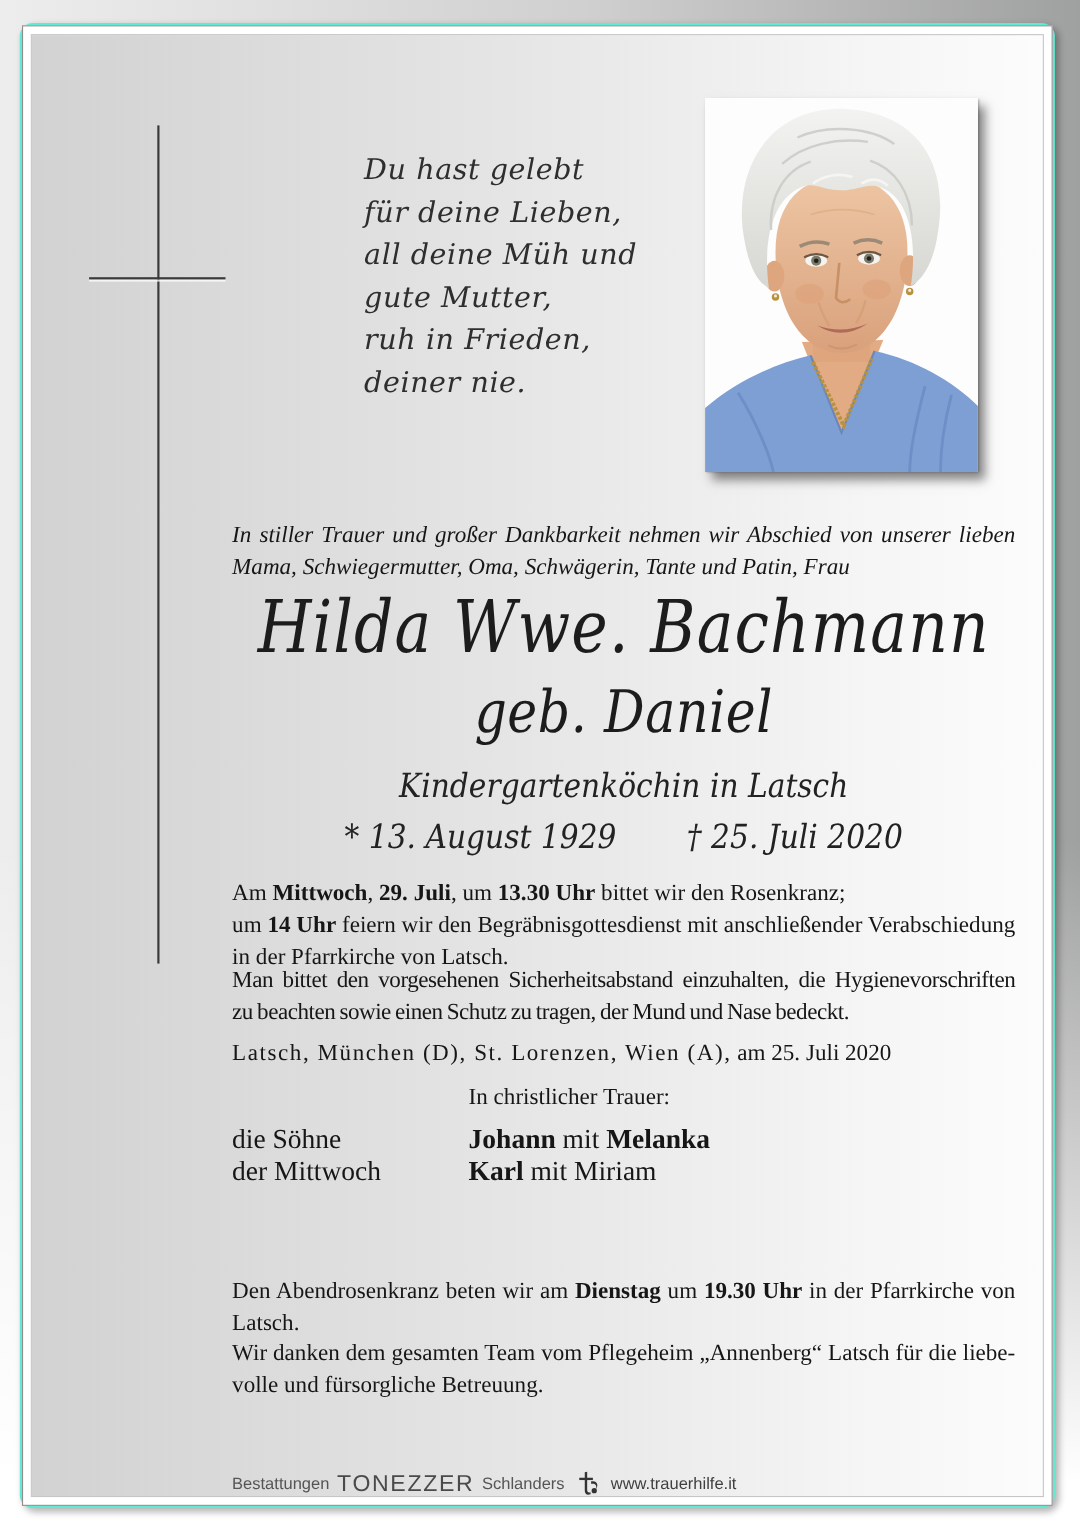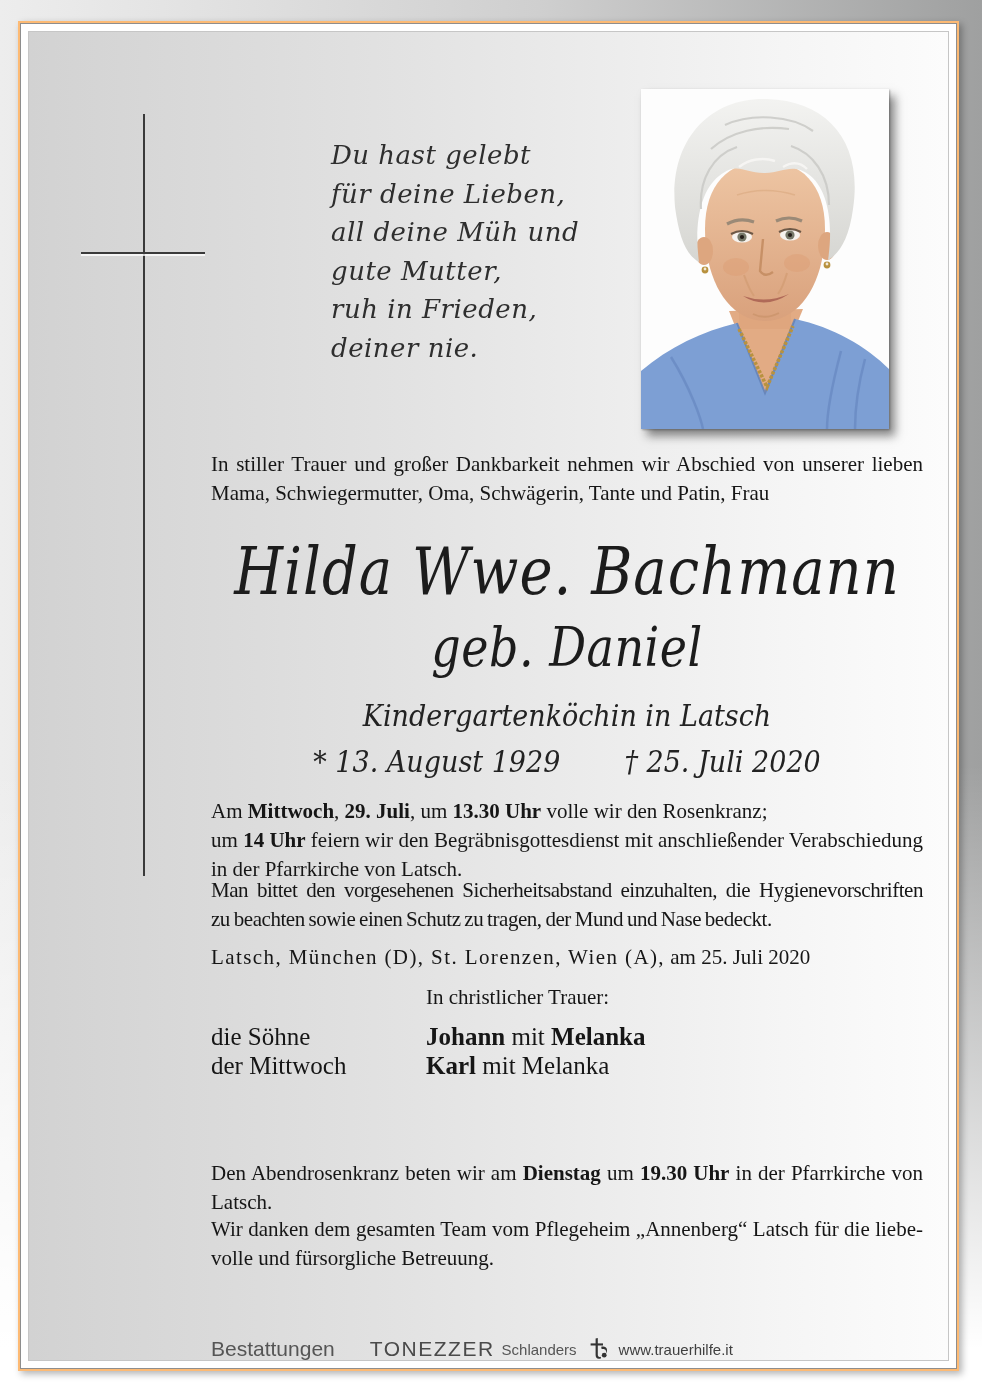--- a/index.html
+++ b/index.html
@@ -5,22 +5,23 @@
   html,body{margin:0;padding:0;}
   body{
     width:982px;height:1390px;position:relative;overflow:hidden;
     font-family:"Liberation Serif", serif;color:#161616;
     background:
       linear-gradient(to bottom, rgba(255,255,255,0) 55%, #ffffff 97%),
       linear-gradient(to right, #ededed 0%, #cfcfcf 55%, #9fa0a0 100%);
   }
   .card{
     position:absolute;left:18px;top:21px;width:941px;height:1350px;
-    background:#fdba74;box-sizing:border-box;padding:2px;
+    background:#5eead4;box-sizing:border-box;padding:2px;
     box-shadow:3px 3px 7px rgba(0,0,0,0.3);
+    border-radius:12px;
   }
   .frame{
     height:100%;box-sizing:border-box;border:1px solid #8e8e8e;
     padding:7px;background:#ffffff;
   }
   .panel{
     position:relative;height:100%;box-sizing:border-box;
     border:1px solid #c6c6c6;
     background:linear-gradient(to right,#d2d2d2 0%,#e2e2e2 40%,#f5f5f5 82%,#fcfcfc 100%);
   }
@@ -37,21 +38,21 @@
   .photo svg{display:block;}
   
   .content{position:absolute;left:182px;top:0;width:712px;}
   .content > div, .content > h1{position:absolute;left:0;width:712px;margin:0;}
   .para, .intro{font-size:21px;line-height:29px;}
   .tl{min-height:29px;}
   .just{text-align:justify;text-align-last:justify;}
   .b{font-weight:bold;}
   .ls{letter-spacing:1.4px;font-family:Liberation Serif, serif;}
   .tight{letter-spacing:-0.45px;word-spacing:-1px;}
-  .intro{top:418px;}
+  .intro{top:440px;font-style:italic;}
   .name{top:503px;text-align:center;font-family:"DejaVu Serif",serif;font-style:italic;
         font-weight:normal;font-size:56px;line-height:1.1;letter-spacing:1px;color:#1c1c1c;
         transform:scaleY(1.18);transform-origin:top center;}
   .maiden{top:586px;text-align:center;font-family:"DejaVu Serif",serif;font-style:italic;
         font-size:46px;line-height:1.1;letter-spacing:0.5px;color:#1c1c1c;
         transform:scaleY(1.16);transform-origin:top center;}
   .profession{top:666px;text-align:center;font-family:"DejaVu Serif",serif;font-style:italic;
         font-size:27px;transform:scaleY(1.12);transform-origin:top center;color:#222;}
   .dates{top:712px;display:flex;justify-content:center;gap:64px;
         font-family:"DejaVu Serif",serif;font-style:italic;font-size:27px;
@@ -60,22 +61,22 @@
   .hygiene{top:844px;}
   .places{top:913px;font-size:21px;}
   .trauer-heading{top:953px;left:215px !important;width:497px !important;font-size:21px;}
   .rows{top:990px;font-size:25px;line-height:29px;}
   .row{display:grid;grid-template-columns:215px 1fr;}
   .evening{top:1127px;}
   .thanks{top:1183px;}
   
   .footer{top:1305px;display:flex;align-items:center;gap:7px;
           font-family:"Liberation Sans",sans-serif;color:#555;}
-  .f-pre{font-size:21px;}
-  .f-co{font-size:21px;letter-spacing:1.5px;color:#4a4a4a;margin-left:28px;}
+  .f-pre{font-size:15px;}
+  .f-co{font-size:21px;letter-spacing:1.5px;color:#4a4a4a;}
   .f-city{font-size:15px;}
   .f-web{font-size:15px;color:#3f3f3f;}
   .logo{margin:0 3px;}
 </style>
 </head>
 <body>
 
 <div class="card">
   <div class="frame">
     <div class="panel">
@@ -158,41 +159,41 @@
         <h1 class="name">Hilda Wwe. Bachmann</h1>
         <div class="maiden">geb. Daniel</div>
         <div class="profession">Kindergartenköchin in Latsch</div>
 
         <div class="dates">
           <span>* 13. August 1929</span>
           <span>† 25. Juli 2020</span>
         </div>
 
         <div class="para service">
-            <div class="tl"><span>Am </span><span class="b">Mittwoch</span><span>, </span><span class="b">29. Juli</span><span>, um </span><span class="b">13.30 Uhr</span><span> volle wir den Rosenkranz;</span></div>
+            <div class="tl"><span>Am </span><span class="b">Mittwoch</span><span>, </span><span class="b">29. Juli</span><span>, um </span><span class="b">13.30 Uhr</span><span> bittet wir den Rosenkranz;</span></div>
             <div class="tl just"><span>um </span><span class="b">14 Uhr</span><span> feiern wir den Begräbnisgottesdienst mit anschließender Verabschiedung</span></div>
             <div class="tl"><span>in der Pfarrkirche von Latsch.</span></div>
           </div>
         <div class="para hygiene">
             <div class="tl just tight"><span>Man bittet den vorgesehenen Sicherheitsabstand einzuhalten, die Hygienevorschriften</span></div>
             <div class="tl tight"><span>zu beachten sowie einen Schutz zu tragen, der Mund und Nase bedeckt.</span></div>
           </div>
 
         <div class="places"><span class="ls">Latsch, München (D), St. Lorenzen, Wien (A),</span><span> am 25. Juli 2020</span></div>
 
         <div class="trauer-heading">In christlicher Trauer:</div>
 
         <div class="rows">
           <div class="row">
             <span>die Söhne</span>
             <span><span class="b">Johann</span><span> mit </span><span class="b">Melanka</span></span>
           </div>
           <div class="row">
             <span>der Mittwoch</span>
-            <span><span class="b">Karl</span><span> mit Melanka</span></span>
+            <span><span class="b">Karl</span><span> mit Miriam</span></span>
           </div>
         </div>
 
         <div class="para evening">
             <div class="tl just"><span>Den Abendrosenkranz beten wir am </span><span class="b">Dienstag</span><span> um </span><span class="b">19.30 Uhr</span><span> in der Pfarrkirche von</span></div>
             <div class="tl"><span>Latsch.</span></div>
           </div>
         <div class="para thanks">
             <div class="tl just"><span>Wir danken dem gesamten Team vom Pflegeheim „Annenberg“ Latsch für die liebe-</span></div>
             <div class="tl"><span>volle und fürsorgliche Betreuung.</span></div>

